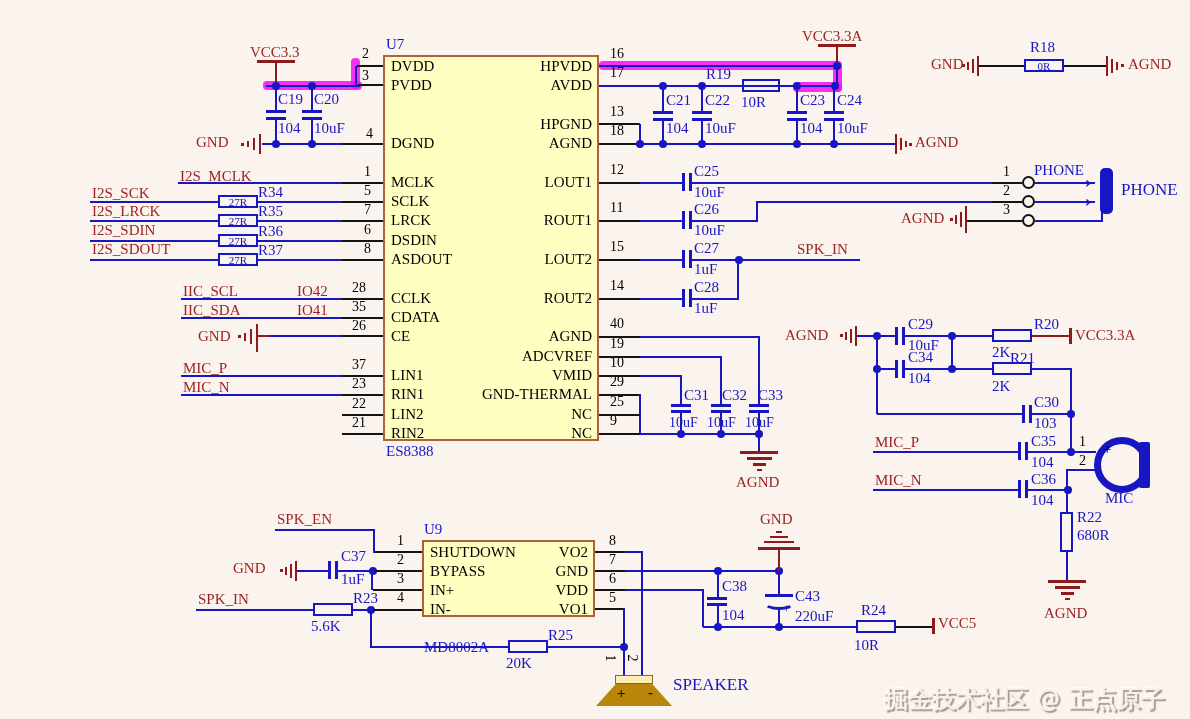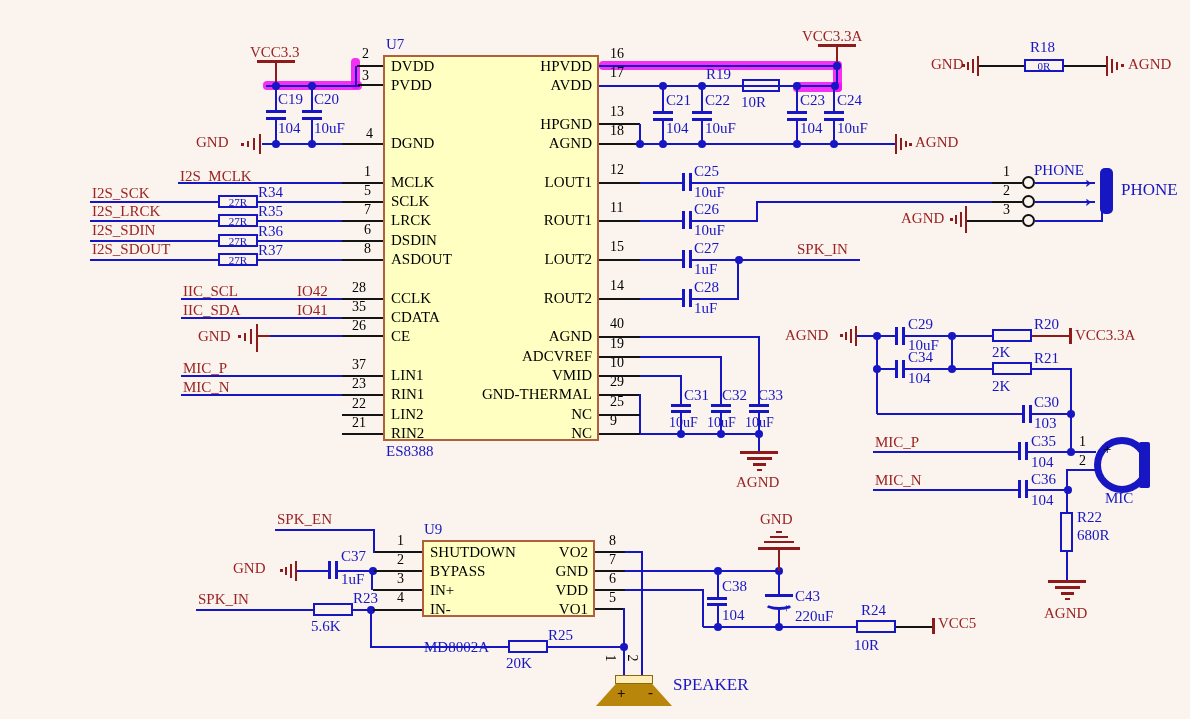--- a/index.html
+++ b/index.html
@@ -399,21 +399,21 @@
   <div class="cp" style="left:895px;top:360px;width:3px;height:18px"></div>
   <div class="cp" style="left:902px;top:360px;width:3px;height:18px"></div>
   <div class="w" style="left:877px;top:368px;width:18px;height:2px"></div>
   <div class="w" style="left:905px;top:368px;width:47px;height:2px"></div>
   <div class="dot" style="left:948px;top:365px"></div>
   <div class="w" style="left:951px;top:336px;width:2px;height:33px"></div>
   <div class="lbl cmp" style="left:908px;top:350px">C34</div>
   <div class="lbl cmp" style="left:908px;top:371px">104</div>
   <div class="w" style="left:952px;top:368px;width:40px;height:2px"></div>
   <div class="rbox" style="left:992px;top:362px;width:40px;height:13px"></div>
-  <div class="lbl cmp" style="left:1034px;top:351px">R21</div>
+  <div class="lbl cmp" style="left:1010px;top:351px">R21</div>
   <div class="lbl cmp" style="left:992px;top:379px">2K</div>
   <div class="w" style="left:1032px;top:368px;width:40px;height:2px"></div>
   <div class="w" style="left:1070px;top:368px;width:2px;height:84px"></div>
 
   <div class="w" style="left:877px;top:413px;width:145px;height:2px"></div>
   <div class="cp" style="left:1022px;top:405px;width:3px;height:18px"></div>
   <div class="cp" style="left:1029px;top:405px;width:3px;height:18px"></div>
   <div class="w" style="left:1032px;top:413px;width:39px;height:2px"></div>
   <div class="dot" style="left:1067px;top:410px"></div>
   <div class="lbl cmp" style="left:1034px;top:395px">C30</div>
@@ -560,14 +560,15 @@
   <div class="lbl net" style="left:938px;top:616px">VCC5</div>
 
   <div class="pin rot" style="left:606px;top:650px">1</div>
   <div class="pin rot" style="left:628px;top:650px">2</div>
   <div class="spktop" style="left:615px;top:675px;width:38px;height:9px"></div>
   <div class="spkbody" style="left:596px;top:684px;width:76px;height:22px"></div>
   <div class="pname" style="left:617px;top:685px;color:#201000;font-weight:bold">+</div>
   <div class="pname" style="left:648px;top:684px;color:#201000;font-weight:bold">-</div>
   <div class="lbl cmp big" style="left:673px;top:676px">SPEAKER</div>
 
+  <div class="wm" style="left:884px;top:683px">掘金技术社区 @ 正点原子</div>
 
 </div>
 
 </body></html>

